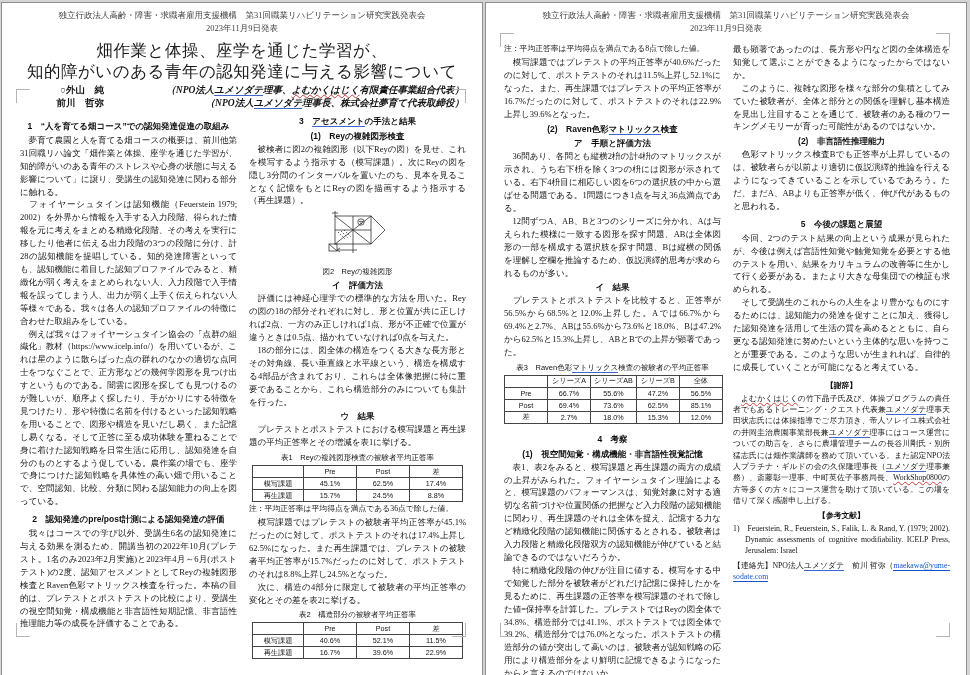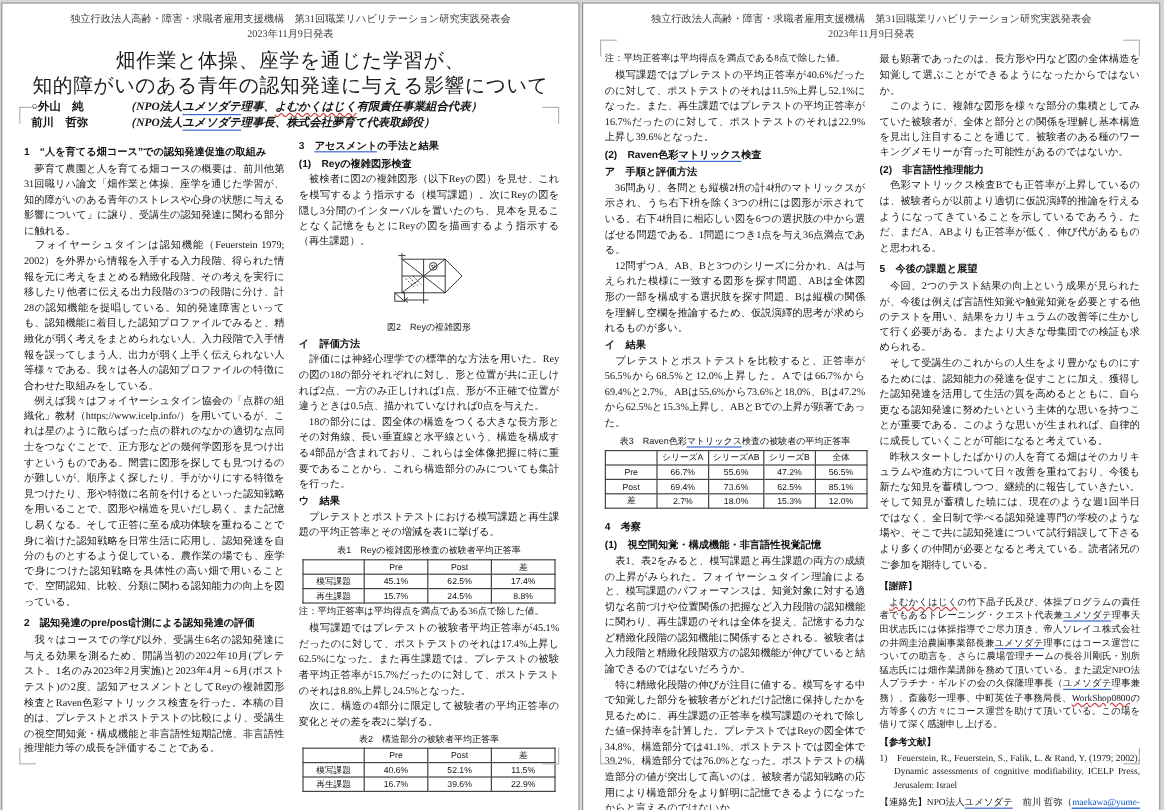--- a/index.html
+++ b/index.html
@@ -24,32 +24,33 @@
   .inner{padding:6px 18px 0 18px;}
   .pheader{
     text-align:center;font-size:8.5px;line-height:13px;color:#3d3d3d;
     font-family:"Liberation Serif","DejaVu Serif",serif;
   }
   .title{
     text-align:center;font-size:16.5px;line-height:21px;color:#1b1b1b;
     margin-top:5px;letter-spacing:.5px;
   }
   .authors{margin-top:2px;font-size:9.5px;line-height:13px;color:#141414;font-weight:bold;}
-  .arow{display:flex;padding-left:6px;}
+  .arow{display:flex;padding-left:6px;text-align:right;}
   .aname{width:78px;flex:none;}
   .aaffil{flex:1;font-style:italic;}
   .cols{display:flex;gap:12px;margin-top:5px;}
   .col{width:217px;flex:none;}
   p.body{
     margin:0;font-size:8.5px;line-height:12.9px;color:#141414;
     text-align:justify;
   }
   .h{
     font-size:8.5px;line-height:12.9px;color:#111;font-weight:bold;
     font-family:"Liberation Sans","DejaVu Sans",sans-serif;
+    text-align:center;
   }
   .h.sec{margin-top:5px;margin-bottom:1px;}
   .h.sub{margin-top:2px;}
   .note{font-size:7.8px;line-height:11px;color:#141414;margin:1px 0 2px 0;}
   .caption{
     text-align:center;font-size:7.5px;line-height:11px;color:#141414;margin-top:3px;
     font-family:"Liberation Sans","DejaVu Sans",sans-serif;
   }
   table.dt{
     border-collapse:collapse;margin:2px auto 1px auto;
@@ -266,21 +267,20 @@
         </div>
 
         <div class="col">
           <p class="body">最も顕著であったのは、長方形や円など図の全体構造を知覚して選ぶことができるようになったからではないか。</p>
           <p class="body">　このように、複雑な図形を様々な部分の集積としてみていた被験者が、全体と部分との関係を理解し基本構造を見出し注目することを通じて、被験者のある種のワーキングメモリーが育った可能性があるのではないか。</p>
           <div class="h sub">(2)　非言語性推理能力</div>
           <p class="body">　色彩マトリックス検査Bでも正答率が上昇しているのは、被験者らが以前より適切に仮説演繹的推論を行えるようになってきていることを示しているであろう。ただ、まだA、ABよりも正答率が低く、伸び代があるものと思われる。</p>
           <div class="h sec">5　今後の課題と展望</div>
           <p class="body">　今回、2つのテスト結果の向上という成果が見られたが、今後は例えば言語性知覚や触覚知覚を必要とする他のテストを用い、結果をカリキュラムの改善等に生かして行く必要がある。またより大きな母集団での検証も求められる。</p>
           <p class="body">　そして受講生のこれからの人生をより豊かなものにするためには、認知能力の発達を促すことに加え、獲得した認知発達を活用して生活の質を高めるとともに、自ら更なる認知発達に努めたいという主体的な思いを持つことが重要である。このような思いが生まれれば、自律的に成長していくことが可能になると考えている。</p>
-          <p class="body">　昨秋スタートしたばかりの人を育てる畑はそのカリキュラムや進め方について日々改善を重ねており、今後も新たな知見を蓄積しつつ、継続的に報告していきたい。そして知見が蓄積した暁には、現在のような週1回半日ではなく、全日制で学べる認知発達専門の学校のような場や、そこで共に認知発達について試行錯誤して下さるより多くの仲間が必要となると考えている。読者諸兄のご参加を期待している。</p>
           <div class="gap"></div>
           <div class="h" style="font-size:7.8px;">【謝辞】</div>
           <p class="small"><span>　</span><span class="ur">よむかくはじく</span><span>の竹下晶子氏及び、体操プログラムの責任者でもあるトレーニング・クエスト代表兼</span><span class="ub">ユメソダテ</span><span>理事天田状志氏には体操指導でご尽力頂き、帝人ソレイユ株式会社の井岡圭治農園事業部長兼</span><span class="ub">ユメソダテ</span><span>理事にはコース運営についての助言を、さらに農場管理チームの長谷川剛氏・別所猛志氏には畑作業講師を務めて頂いている。また認定NPO法人プラチナ・ギルドの会の久保隆理事長（</span><span class="ub">ユメソダテ</span><span>理事兼務）、斎藤彰一理事、中町英佐子事務局長、</span><span class="ur">WorkShop0800</span><span>の方等多くの方々にコース運営を助けて頂いている。この場を借りて深く感謝申し上げる。</span></p>
           <div class="gap-s"></div>
           <div class="h" style="font-size:7.8px;">【参考文献】</div>
           <p class="small ref">1)　Feuerstein, R., Feuerstein, S., Falik, L. &amp; Rand, Y. (1979; 2002). Dynamic assessments of cognitive modifiability. ICELP Press, Jerusalem: Israel</p>
           <div class="gap-s"></div>
           <p class="small"><span>【連絡先】NPO法人</span><span class="ub">ユメソダテ</span><span>　前川 哲弥（</span><span class="lk">maekawa@yume-sodate.com</span></p>
         </div>
       </div>

